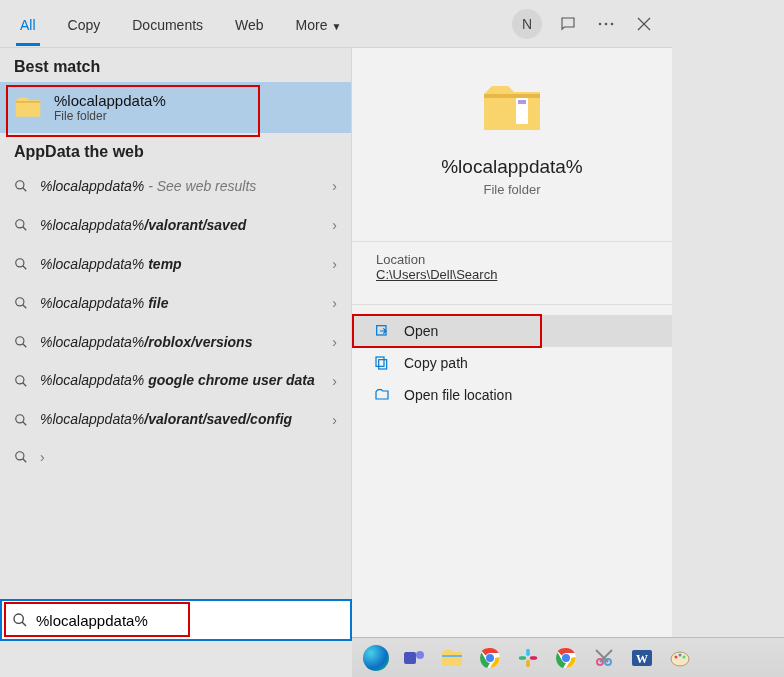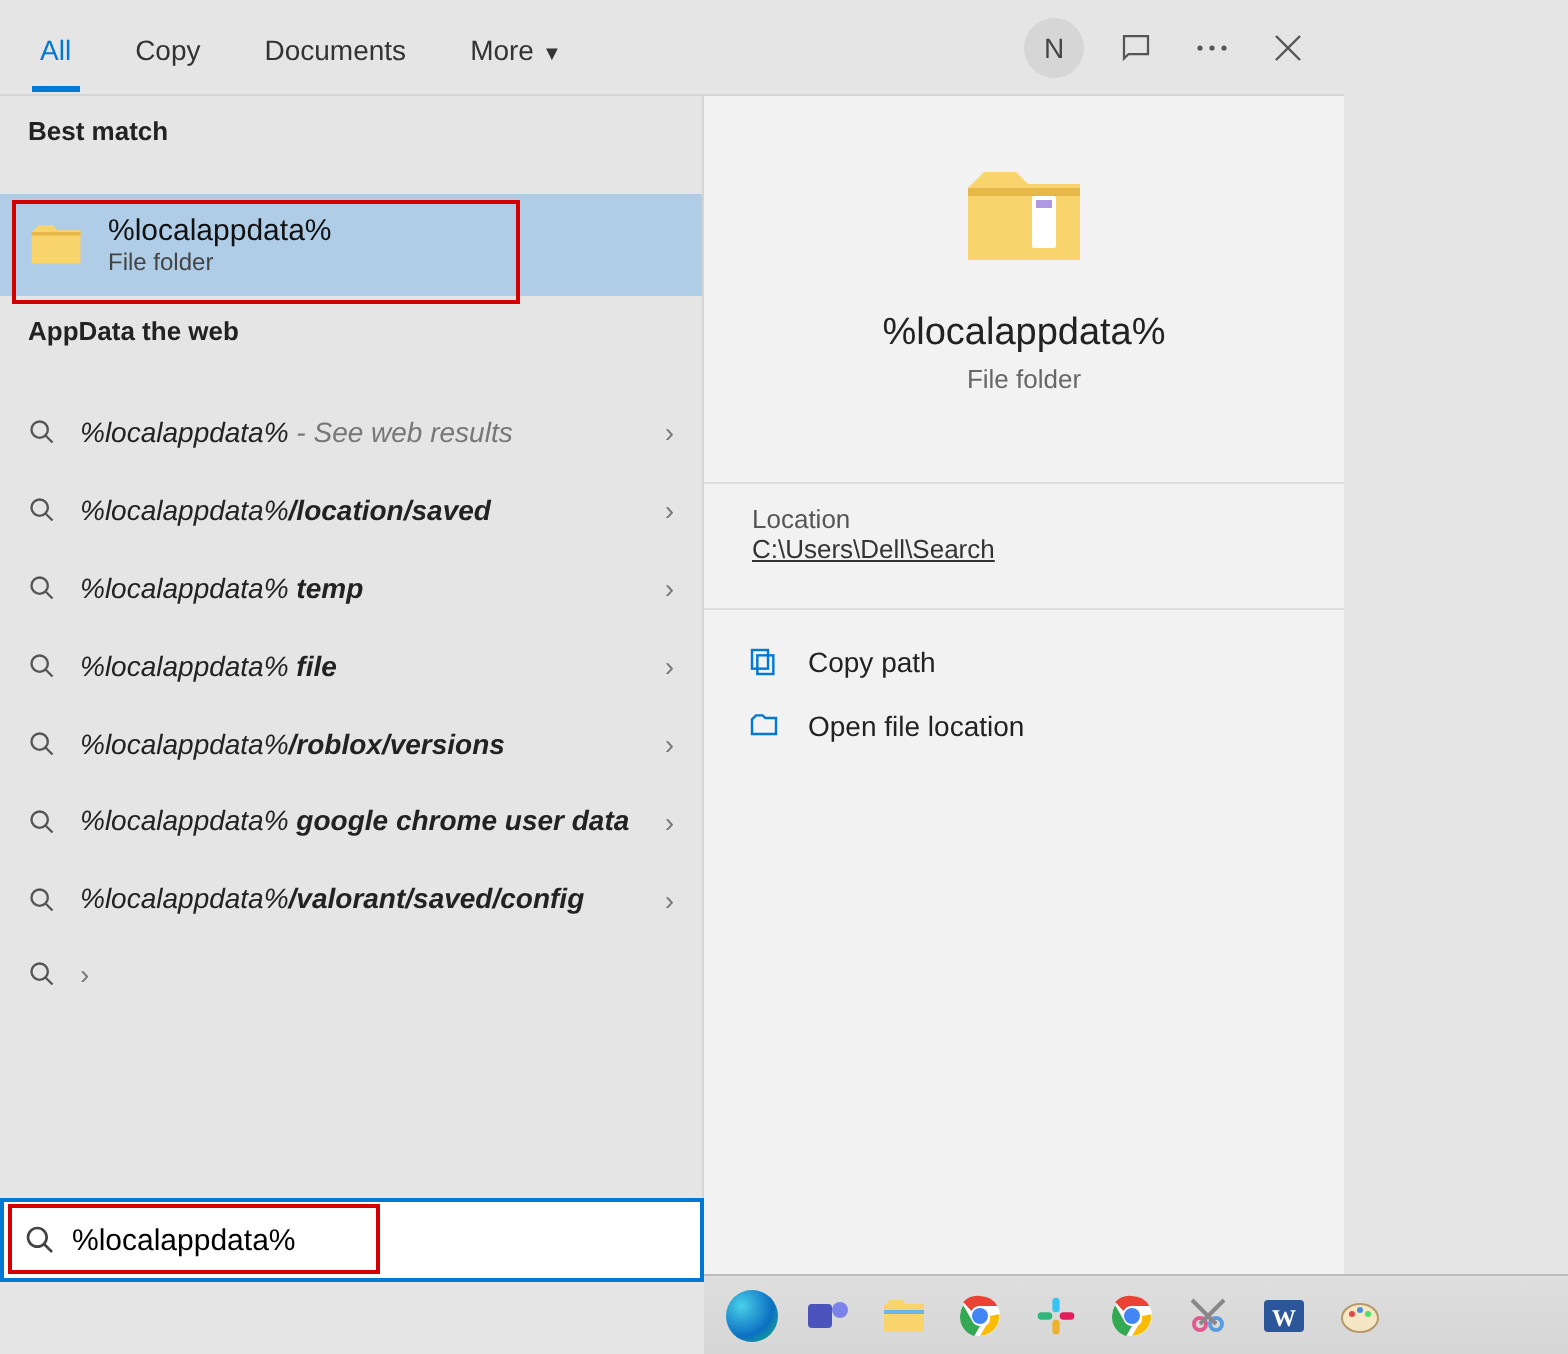--- a/index.html
+++ b/index.html
@@ -85,23 +85,23 @@
   }
   .right {
     flex: 1;
     background: #f2f2f2;
     display: flex;
     flex-direction: column;
   }
 
   
   .group-header {
-    font-size: 13px;
+    font-size: 16px;
     font-weight: 600;
-    padding: 10px 14px 24px;
+    padding: 10px 14px 6px;
     color: #222;
   }
   .best-match {
     background: #b0cde8;
     padding: 10px 14px;
     display: flex;
     align-items: center;
     gap: 12px;
     position: relative;
   }
@@ -225,20 +225,21 @@
 </head>
 <body>
 
 <div class="window">
 
   <div class="header">
     <div class="tabs">
       <div class="tab active"><span>All</span></div>
       <div class="tab"><span>Copy</span></div>
       <div class="tab"><span>Documents</span></div>
+      <div class="tab"><span>Web</span></div>
       <div class="tab"><span>More</span><span class="chev">▼</span></div>
     </div>
     <div class="header-right">
       <div class="avatar">
           <span>N</span>
         </div>
       <div class="chat-icon">
         <svg width="18" height="18" viewBox="0 0 24 24" fill="none" stroke="#555" stroke-width="1.5">
             <path d="M4 4h16v12H7l-3 3V4z"></path>
           </svg>
@@ -287,21 +288,21 @@
     <span class="text">%localappdata%<span class="bold"></span><span class="hint"> - See web results</span></span>
     <span class="chev-right">›</span>
   </div>
           <div class="result">
     <span class="mag">
       <svg width="14" height="14" viewBox="0 0 24 24" fill="none" stroke="#555" stroke-width="2">
                 <circle cx="10" cy="10" r="7"></circle>
                 <line x1="15" y1="15" x2="21" y2="21"></line>
               </svg>
     </span>
-    <span class="text">%localappdata%<span class="bold">/location/saved</span><span class="hint"></span></span>
+    <span class="text">%localappdata%<span class="bold">/valorant/saved</span><span class="hint"></span></span>
     <span class="chev-right">›</span>
   </div>
           <div class="result">
     <span class="mag">
       <svg width="14" height="14" viewBox="0 0 24 24" fill="none" stroke="#555" stroke-width="2">
                 <circle cx="10" cy="10" r="7"></circle>
                 <line x1="15" y1="15" x2="21" y2="21"></line>
               </svg>
     </span>
     <span class="text">%localappdata%<span class="bold"> temp</span><span class="hint"></span></span>
@@ -372,20 +373,30 @@
         <div class="detail-title">%localappdata%</div>
         <div class="detail-sub">File folder</div>
       </div>
       <div class="divider"></div>
       <div class="detail-row">
         <div class="lbl">Location</div>
         <div class="val">C:\Users\Dell\Search</div>
       </div>
       <div class="divider"></div>
       <div class="action-list" id="action-list">
+          <div class="action selected">
+    <span class="aicon">
+              <svg width="16" height="16" viewBox="0 0 24 24" fill="none" stroke="#0078d4" stroke-width="1.8">
+                <rect x="4" y="4" width="14" height="14"></rect>
+                <path d="M9 12h9M14 8l4 4-4 4"></path>
+              </svg>
+            </span>
+    <span>Open</span>
+    <div class="annot-box" style="left:0; top:-1px; width:190px; height:34px;"></div>
+  </div>
           <div class="action">
     <span class="aicon">
               <svg width="16" height="16" viewBox="0 0 24 24" fill="none" stroke="#0078d4" stroke-width="1.8">
                 <rect x="7" y="7" width="12" height="14"></rect>
                 <rect x="3" y="3" width="12" height="14"></rect>
               </svg>
             </span>
     <span>Copy path</span>
 
   </div>

